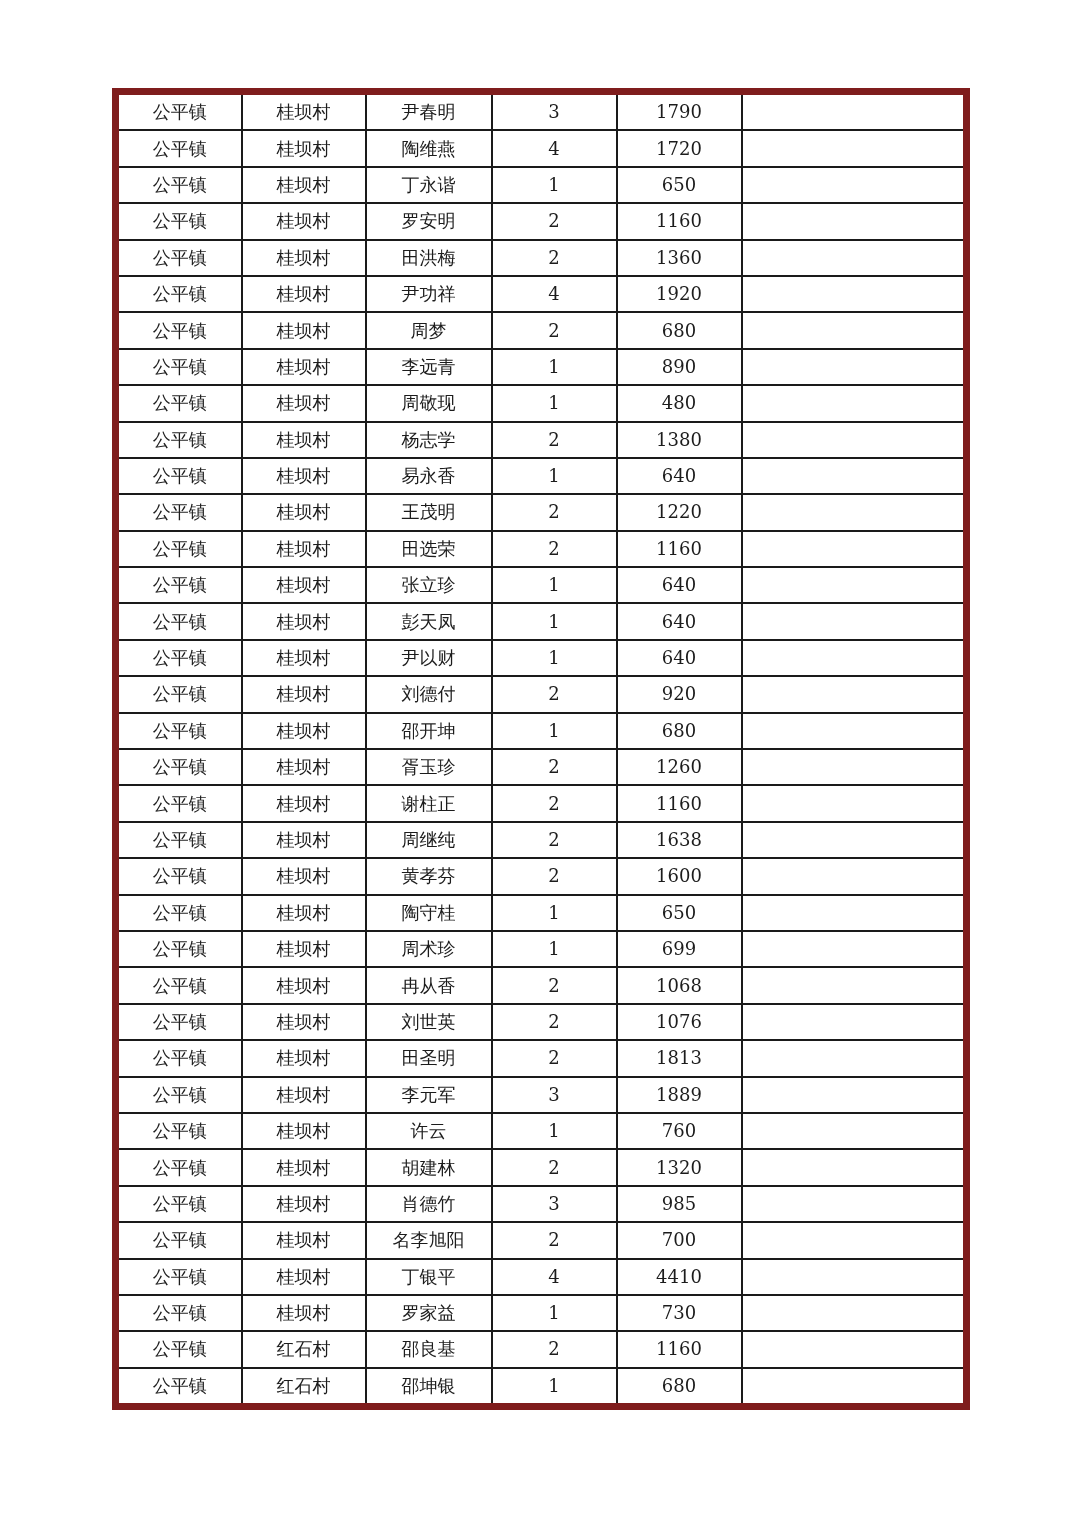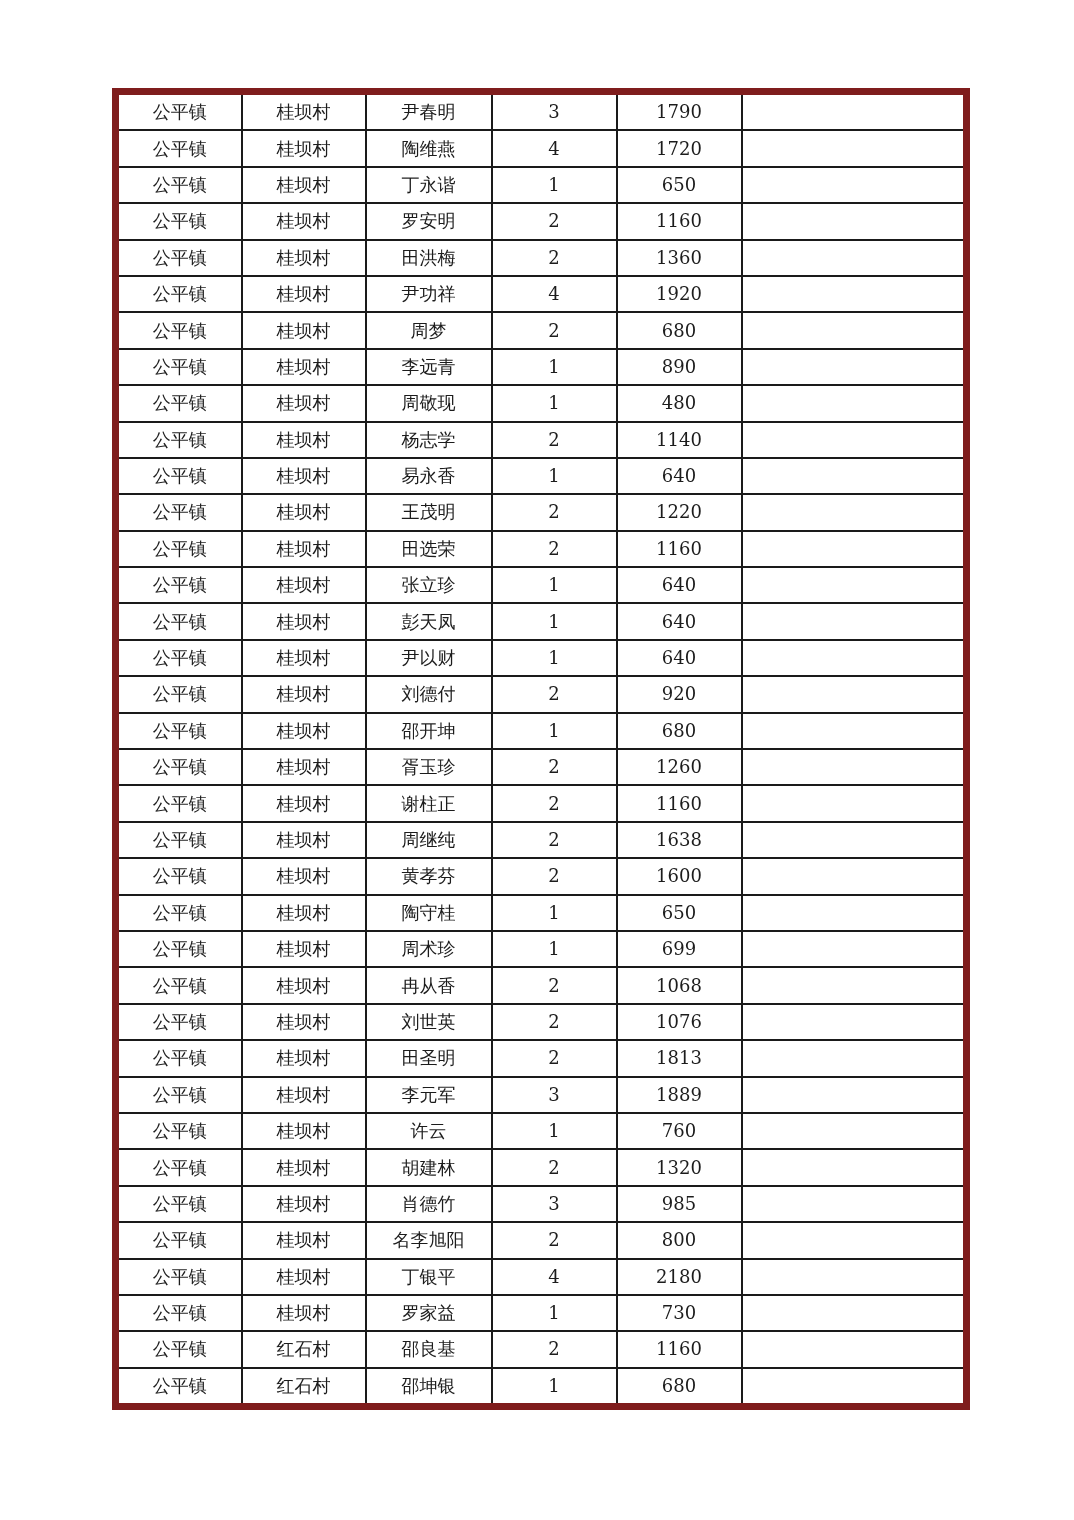--- a/index.html
+++ b/index.html
@@ -132,21 +132,21 @@
           <td class="col-name">周敬现</td>
           <td class="col-count">1</td>
           <td class="col-amount">480</td>
           <td class="col-note"></td>
         </tr>
         <tr>
           <td class="col-town">公平镇</td>
           <td class="col-village">桂坝村</td>
           <td class="col-name">杨志学</td>
           <td class="col-count">2</td>
-          <td class="col-amount">1140</td>
+          <td class="col-amount">1380</td>
           <td class="col-note"></td>
         </tr>
         <tr>
           <td class="col-town">公平镇</td>
           <td class="col-village">桂坝村</td>
           <td class="col-name">易永香</td>
           <td class="col-count">1</td>
           <td class="col-amount">640</td>
           <td class="col-note"></td>
         </tr>
@@ -308,29 +308,29 @@
           <td class="col-name">肖德竹</td>
           <td class="col-count">3</td>
           <td class="col-amount">985</td>
           <td class="col-note"></td>
         </tr>
         <tr>
           <td class="col-town">公平镇</td>
           <td class="col-village">桂坝村</td>
           <td class="col-name">名李旭阳</td>
           <td class="col-count">2</td>
-          <td class="col-amount">800</td>
+          <td class="col-amount">700</td>
           <td class="col-note"></td>
         </tr>
         <tr>
           <td class="col-town">公平镇</td>
           <td class="col-village">桂坝村</td>
           <td class="col-name">丁银平</td>
           <td class="col-count">4</td>
-          <td class="col-amount">2180</td>
+          <td class="col-amount">4410</td>
           <td class="col-note"></td>
         </tr>
         <tr>
           <td class="col-town">公平镇</td>
           <td class="col-village">桂坝村</td>
           <td class="col-name">罗家益</td>
           <td class="col-count">1</td>
           <td class="col-amount">730</td>
           <td class="col-note"></td>
         </tr>

